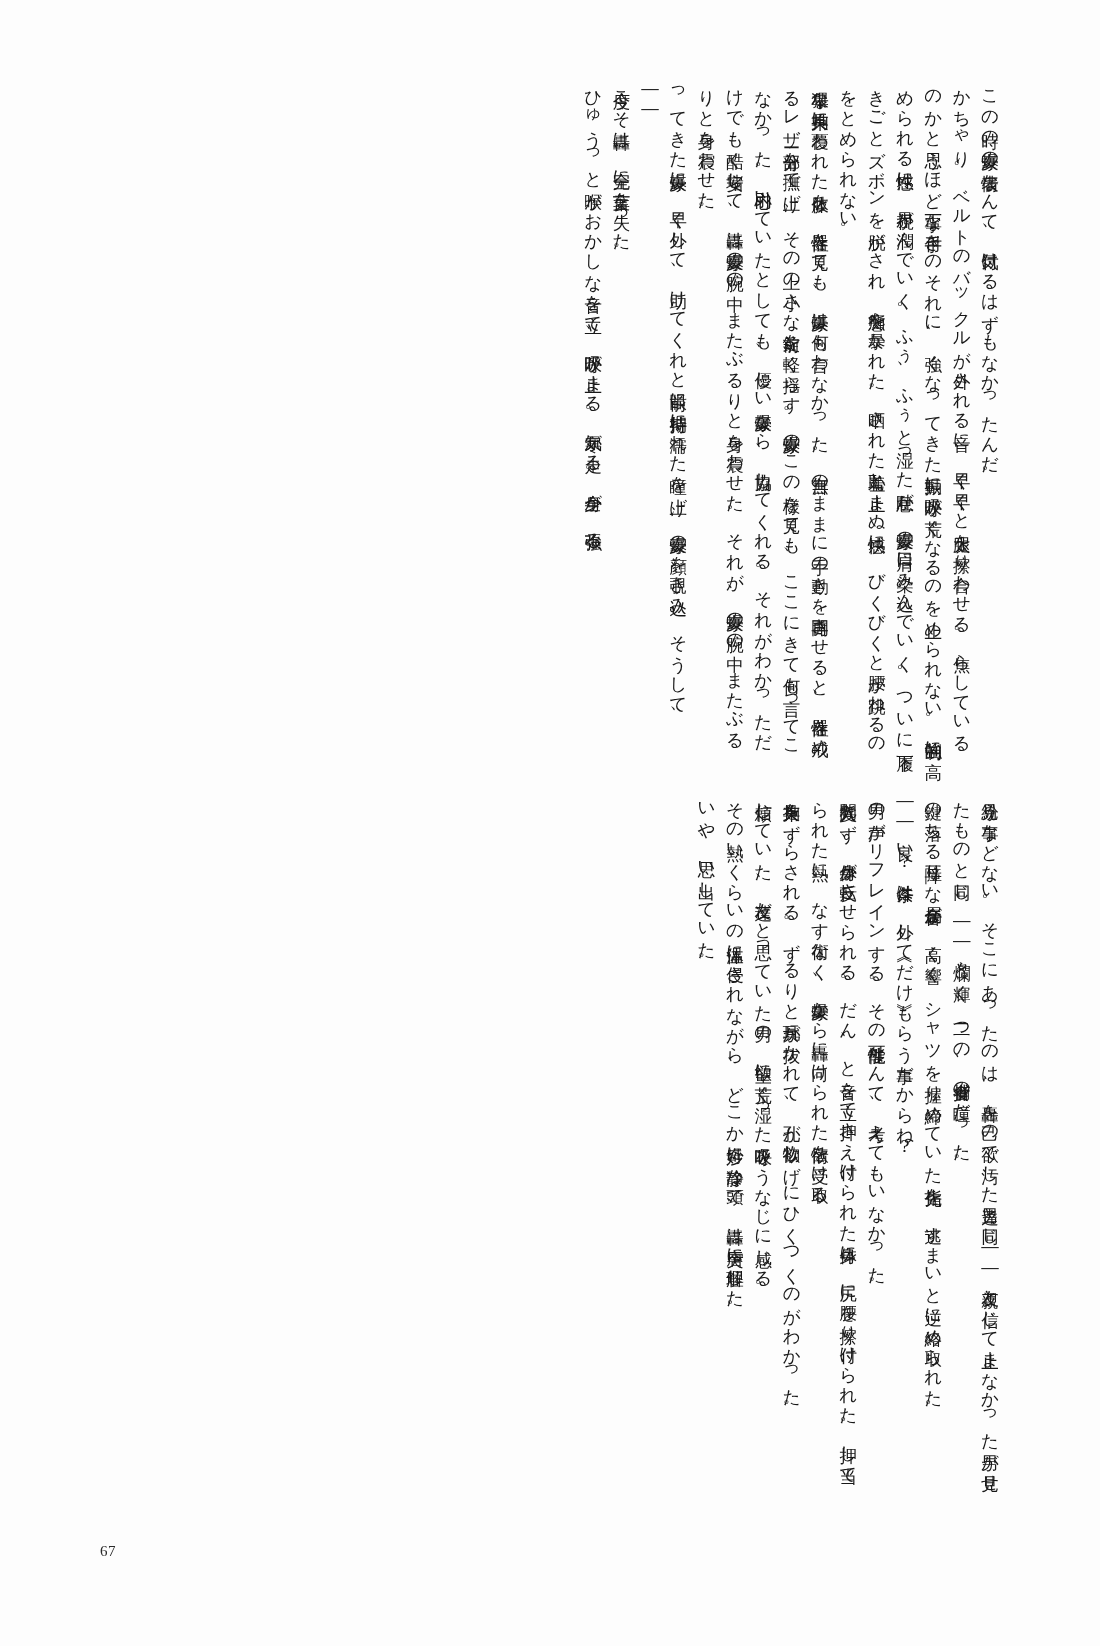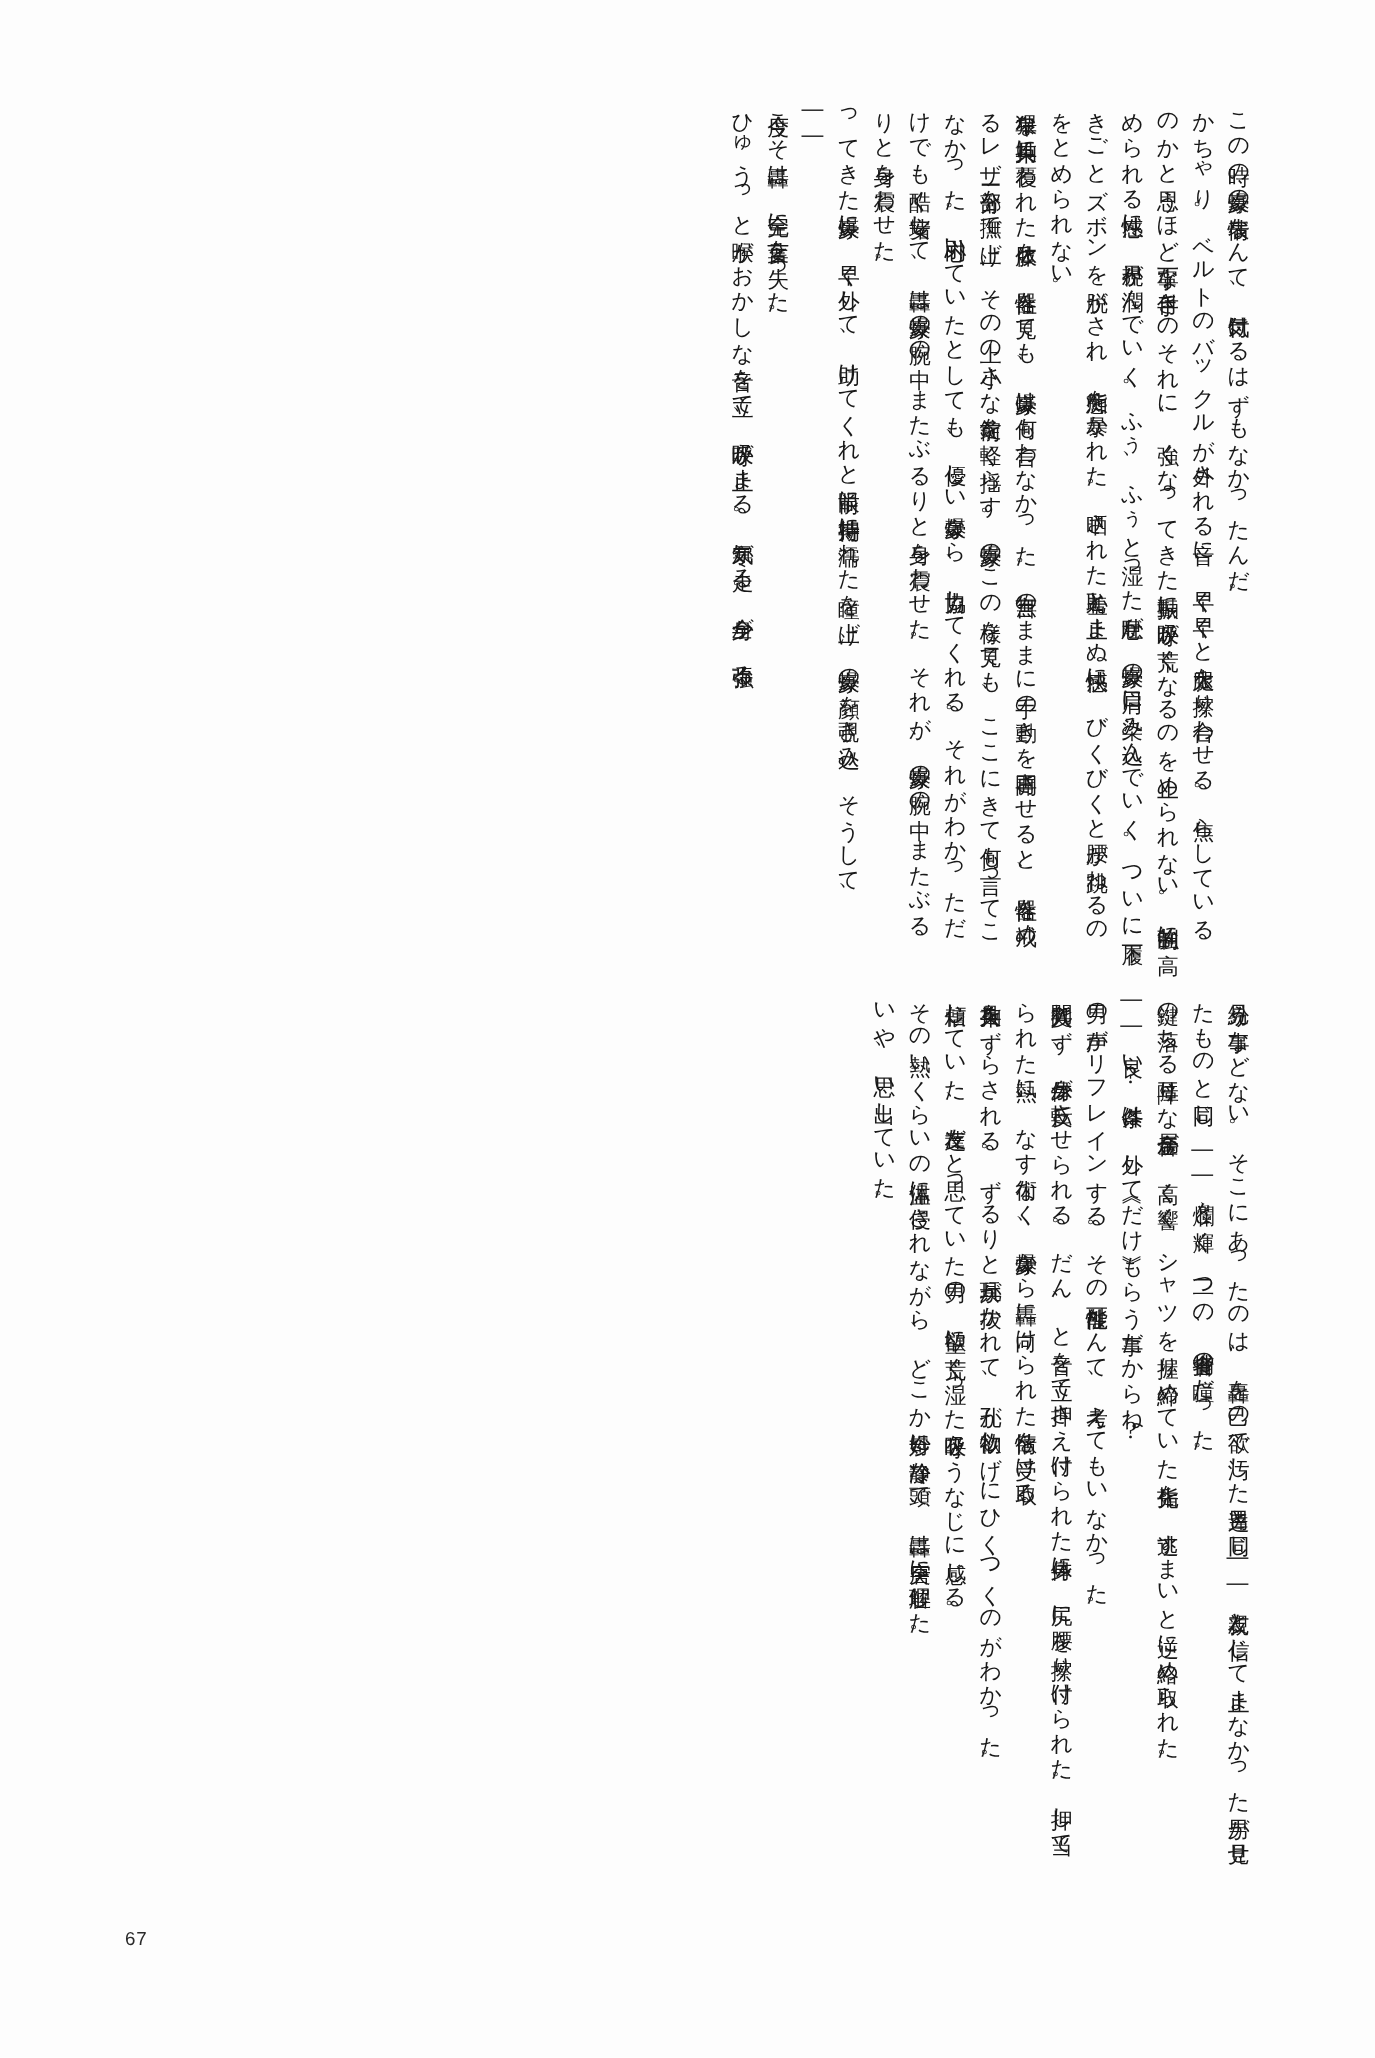--- a/index.html
+++ b/index.html
@@ -57,21 +57,21 @@
   .vblock p + p {
     margin-right: 0;
   }
 
   .page-number {
     position: absolute;
     left: 100px;
     bottom: 86px;
     font-size: 15px;
     color: #2a2a2a;
-    font-family: Liberation Sans, sans-serif;
+    font-family: Liberation Serif, serif;
     letter-spacing: 0.04em;
   }
 
   
   .paper-edge {
     position: absolute;
     inset: 0;
     pointer-events: none;
     box-shadow: inset 0 0 0 1px rgba(255,255,255,0);
   }

